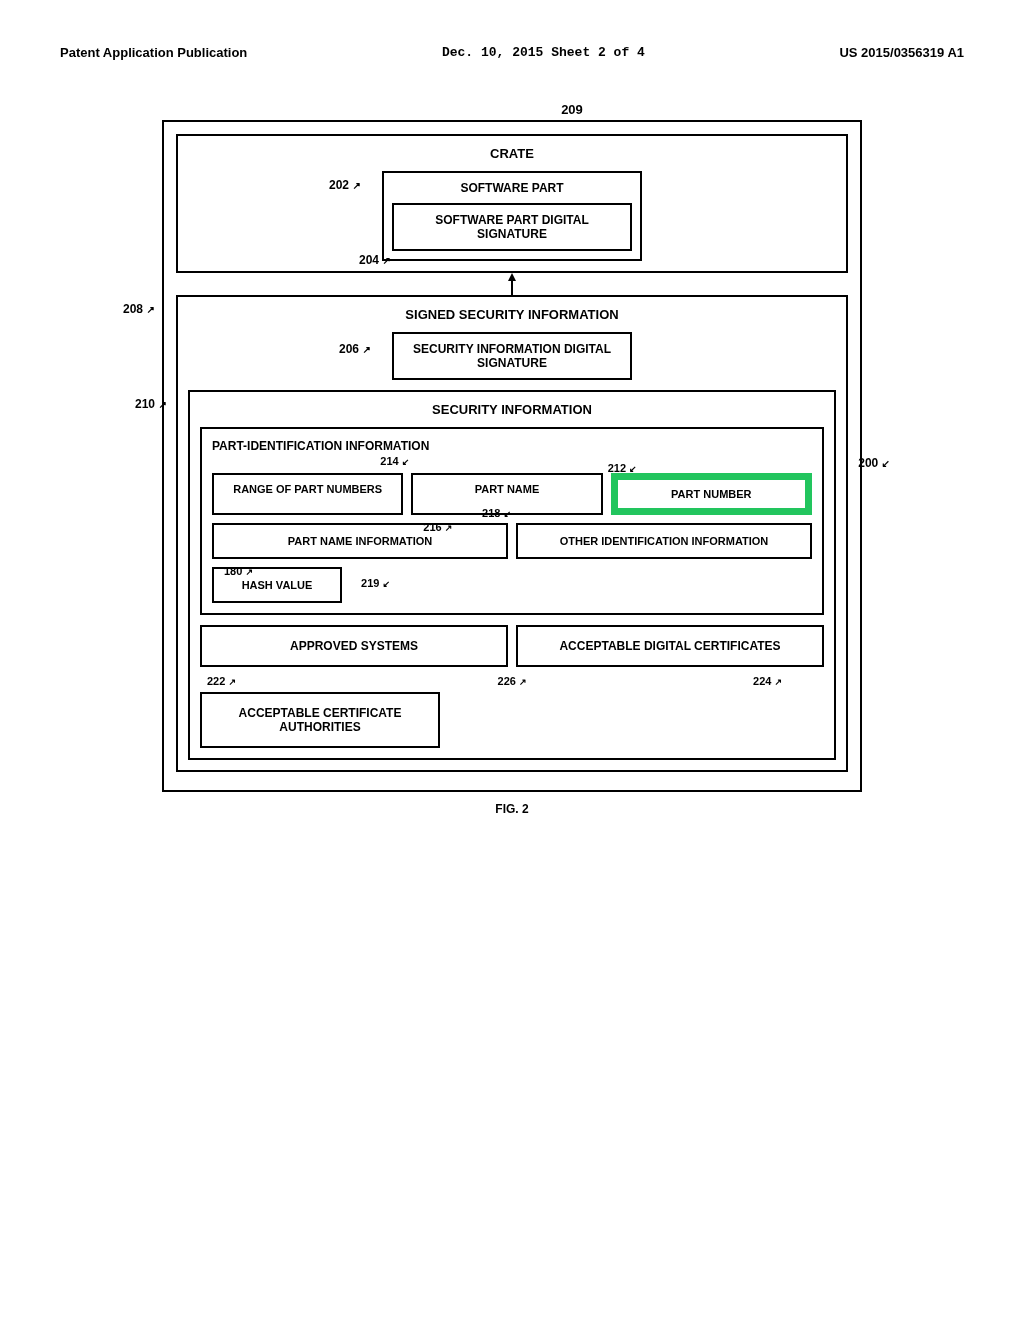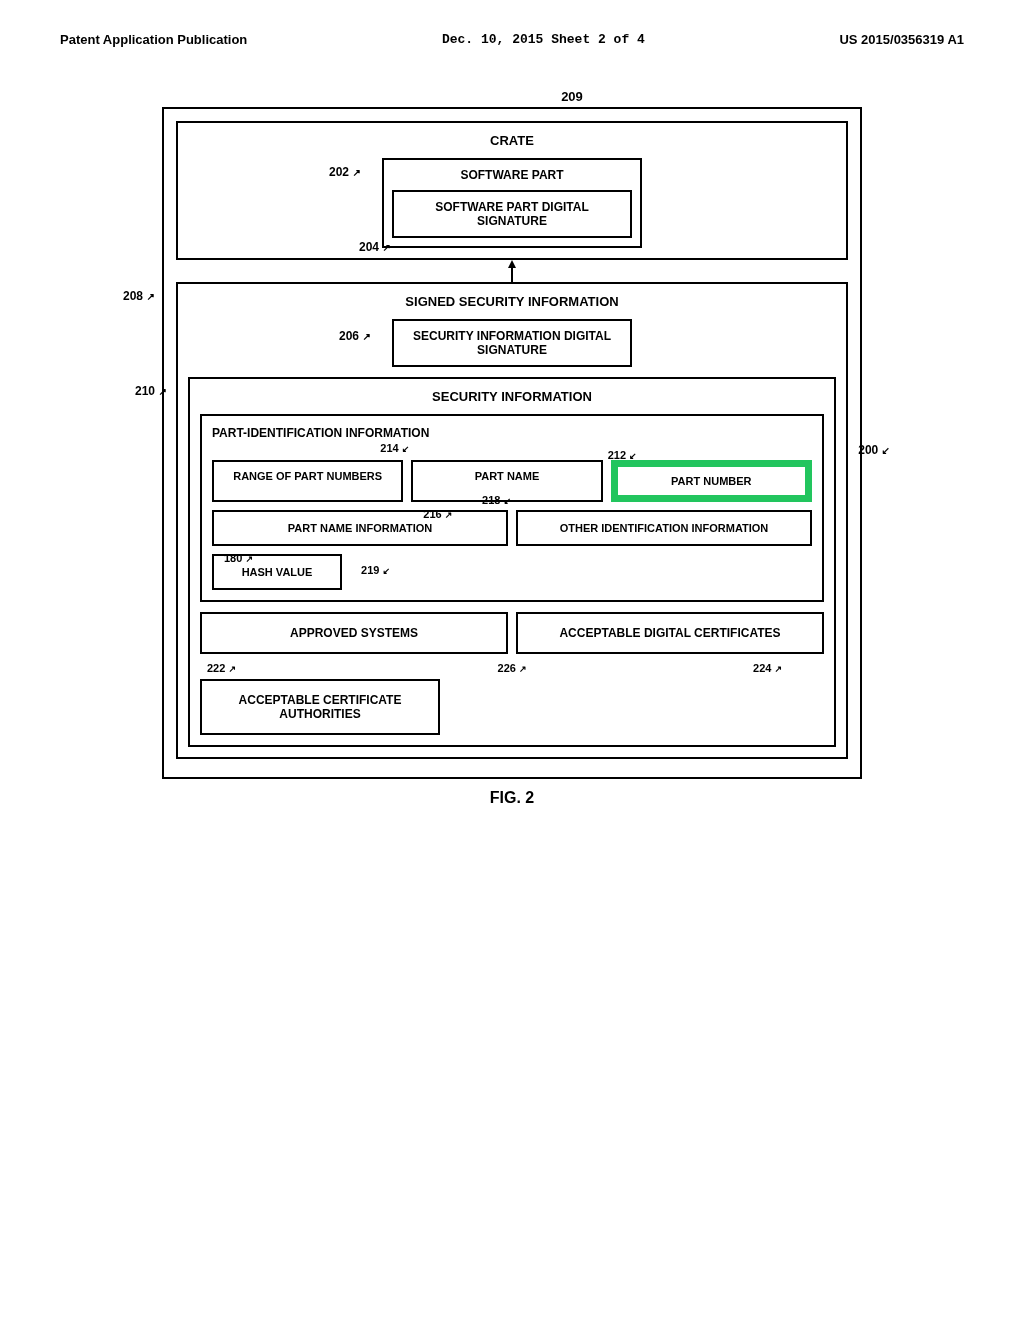--- a/index.html
+++ b/index.html
@@ -9,21 +9,21 @@
       width: 1024px;
       min-height: 1320px;
       position: relative;
     }
 
     .page {
       width: 1024px;
       min-height: 1320px;
       background: #fff;
       position: relative;
-      padding: 32px 60px;
+      padding: 45px 60px;
     }
 
     .header {
       display: flex;
       justify-content: space-between;
       align-items: flex-start;
       margin-bottom: 40px;
       font-size: 13px;
       font-weight: bold;
     }
@@ -220,17 +220,17 @@
 
         </div>
 
       </div>
 
     </div>
 
     <div style="display: flex; justify-content: flex-end; margin-top: -20px; margin-right: 0px; position: relative;">
     </div>
 
-    <div style="text-align: center; font-size: 16px; font-weight: bold; margin-top: 30px;">FIG. 2</div>
+    <div style="text-align: center; font-size: 12px; font-weight: bold; margin-top: 30px;">FIG. 2</div>
 
   </div>
 
 </div>
 
 </body></html>

